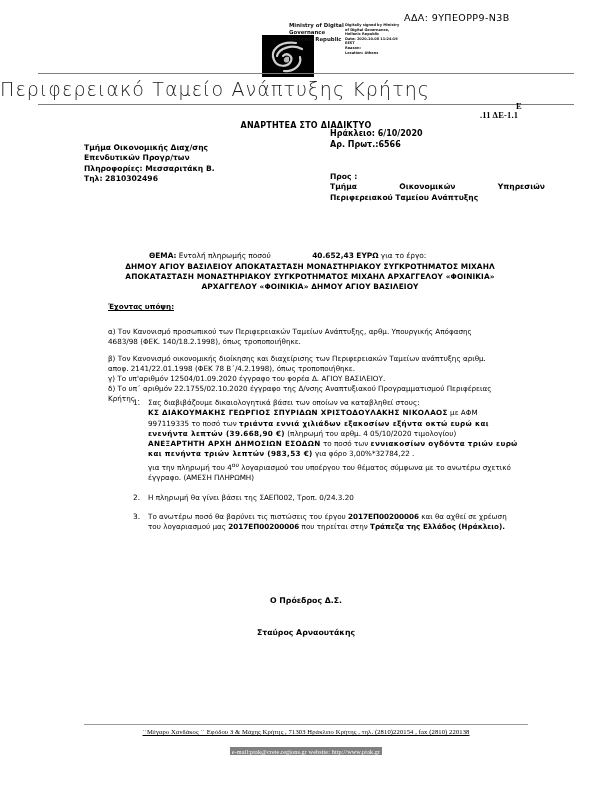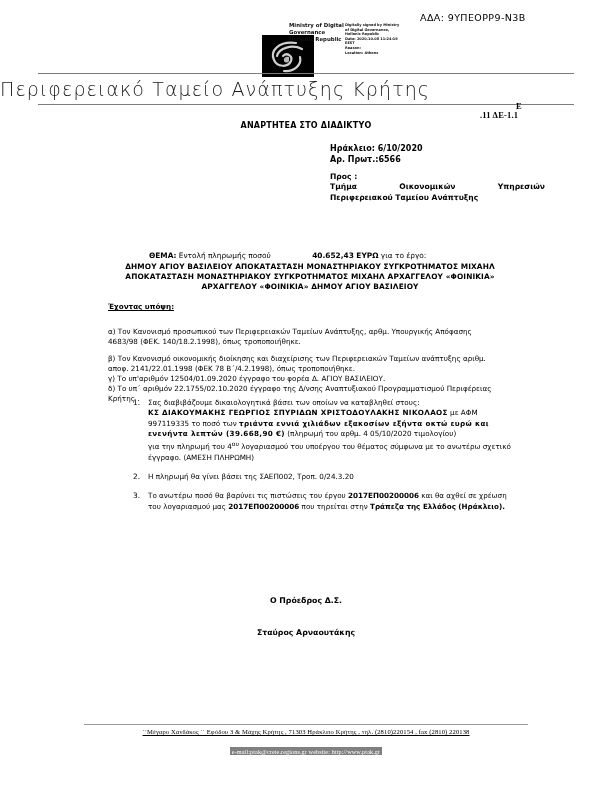--- a/index.html
+++ b/index.html
@@ -18,21 +18,21 @@
   .page {
     position: absolute;
     left: 0; top: 0;
     width: 612px;
     height: 792px;
   }
 
   
   .ada-code {
     position: absolute;
-    left: 420px;
+    left: 404px;
     top: 12px;
     font-size: 9.5px;
     letter-spacing: 0.4px;
     white-space: nowrap;
   }
 
   
   .logo-block {
     position: absolute;
     left: 262px;
@@ -136,21 +136,21 @@
     position: absolute;
     left: 84px;
     top: 143px;
     font-size: 7.6px;
     line-height: 10.4px;
     font-weight: bold;
   }
   .meta-block {
     position: absolute;
     left: 330px;
-    top: 143px;
+    top: 128px;
     font-size: 8px;
     line-height: 11px;
     font-weight: bold;
   }
   .recipient-block {
     position: absolute;
     left: 330px;
     top: 172px;
     font-size: 7.6px;
     line-height: 10.4px;
@@ -321,20 +321,26 @@
   </div>
 
   <div class="masthead-rule-top"></div>
   <div class="org-title">Περιφερειακό Ταμείο Ανάπτυξης Κρήτης</div>
   <div class="masthead-rule-bottom"></div>
 
   <div class="code-e">Ε</div>
   <div class="code-ref">.11 ΔΕ-1.1</div>
   <div class="anartitea">ΑΝΑΡΤΗΤΕΑ ΣΤΟ ΔΙΑΔΙΚΤΥΟ</div>
 
+  <div class="sender-block">
+    <div>Τμήμα Οικονομικής Διαχ/σης</div>
+    <div>Επενδυτικών Προγρ/των</div>
+    <div>Πληροφορίες: Μεσσαριτάκη Β.</div>
+    <div>Τηλ: 2810302496</div>
+  </div>
 
   <div class="meta-block">
     <div>Ηράκλειο: 6/10/2020</div>
     <div>Αρ. Πρωτ.:6566</div>
   </div>
 
   <div class="recipient-block">
     <div>Προς :</div>
     <div class="dept-row">
       <span>Τμήμα</span>
@@ -378,20 +384,26 @@
         <span>Σας διαβιβάζουμε δικαιολογητικά βάσει των οποίων να καταβληθεί στους:</span>
         <div>
           <b class="strong-spaced">ΚΣ ΔΙΑΚΟΥΜΑΚΗΣ ΓΕΩΡΓΙΟΣ  ΣΠΥΡΙΔΩΝ    ΧΡΙΣΤΟΔΟΥΛΑΚΗΣ ΝΙΚΟΛΑΟΣ</b>
           <span>με ΑΦΜ</span>
           <span>997119335</span>
           <span>το ποσό των</span>
           <b class="strong-spaced">τριάντα εννιά χιλιάδων εξακοσίων εξήντα οκτώ  ευρώ και ενενήντα λεπτών (39.668,90 €)</b>
           <span>(πληρωμή του αρθμ. 4  05/10/2020 τιμολογίου)</span>
         </div>
         <div>
+          <b class="strong-spaced">ΑΝΕΞΑΡΤΗΤΗ ΑΡΧΗ ΔΗΜΟΣΙΩΝ ΕΣΟΔΩΝ</b>
+          <span>το ποσό των</span>
+          <b class="strong-spaced">εννιακοσίων ογδόντα τριών ευρώ και πενήντα τριών  λεπτών (983,53 €)</b>
+          <span>για φόρο 3,00%*32784,22 .</span>
+        </div>
+        <div>
           <span>για την πληρωμή του 4</span><sup>ου</sup><span> λογαριασμού του υποέργου του θέματος σύμφωνα με το ανωτέρω σχετικό</span>
           <span>έγγραφο. (ΑΜΕΣΗ ΠΛΗΡΩΜΗ)</span>
         </div>
       </div>
     </div>
 
     <div class="list-item">
       <div class="list-num">2.</div>
       <div class="list-body">Η πληρωμή θα γίνει βάσει της ΣΑΕΠ002, Τροπ. 0/24.3.20</div>
     </div>

